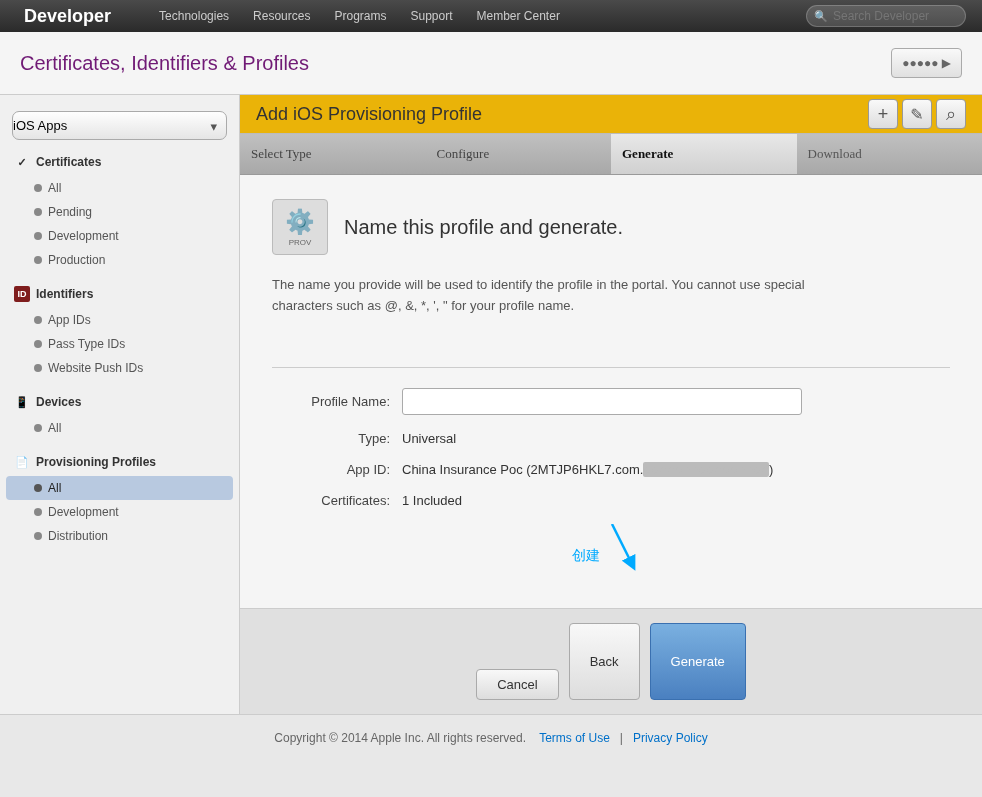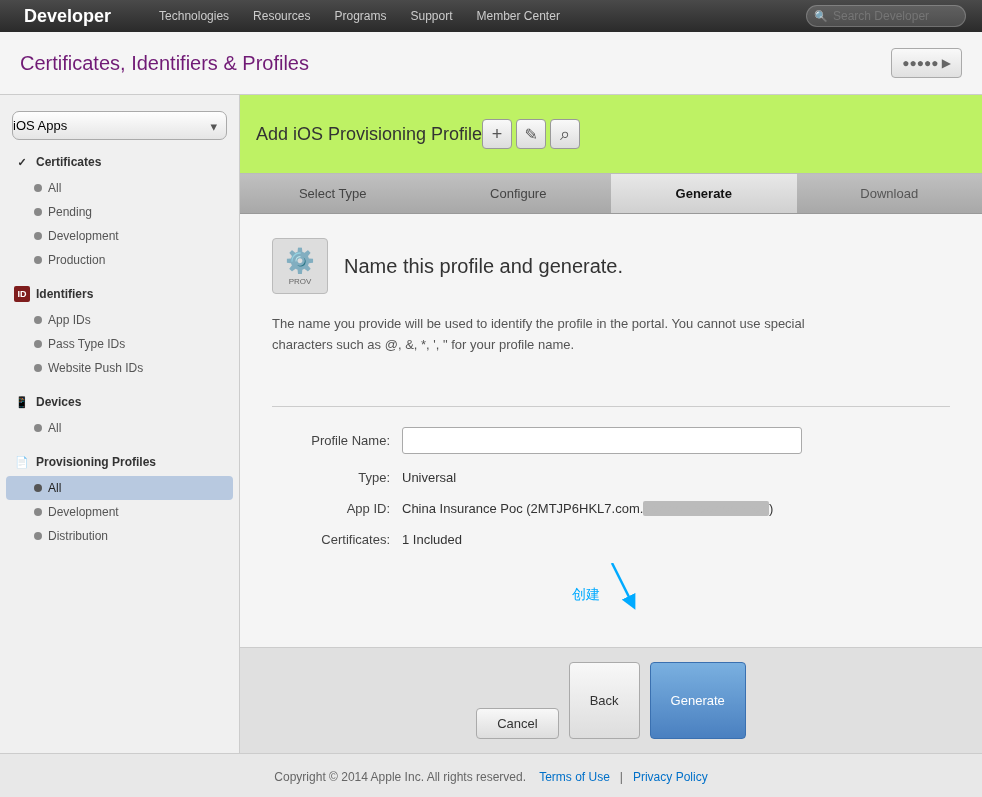--- a/index.html
+++ b/index.html
@@ -36,21 +36,21 @@
     .sidebar-item { padding: 5px 14px 5px 34px; font-size: 12px; color: #555; display: flex; align-items: center; gap: 6px; cursor: pointer; }
     .sidebar-item.active { background: #b8c9e0; color: #222; font-weight: 500; border-radius: 4px; margin: 0 6px; padding: 5px 8px 5px 28px; }
     .sidebar-item .dot { width: 8px; height: 8px; border-radius: 50%; background: #888; display: inline-block; flex-shrink: 0; }
     .sidebar-item.active .dot { background: #555; }
 
     
     .content-area { flex: 1; background: #f5f5f5; }
 
     
     .wizard-steps { display: flex; background: linear-gradient(to bottom, #c0c0c0, #a8a8a8); border-bottom: 1px solid #999; }
-    .wizard-step { flex: 1; padding: 12px 25px; text-align: center; font-size: 13px; color: #555; position: relative; cursor: pointer; }
+    .wizard-step { flex: 1; padding: 12px 11px; text-align: left; font-size: 13px; color: #555; position: relative; cursor: pointer; font-family: Liberation Serif, serif; }
     .wizard-step.completed { color: #444; }
     .wizard-step.current { background: linear-gradient(to bottom, #e8e8e8, #d0d0d0); color: #111; font-weight: 600; }
     .wizard-step::after { content: ''; position: absolute; right: -10px; top: 50%; transform: translateY(-50%); width: 0; height: 0; border-left: 10px solid transparent; border-top: 18px solid transparent; border-bottom: 18px solid transparent; z-index: 1; }
 
     
     .content-body { padding: 24px 32px; }
     .page-heading { display: flex; align-items: center; gap: 16px; margin-bottom: 20px; }
     .prov-icon { width: 56px; height: 56px; background: #ddd; border: 1px solid #bbb; display: flex; align-items: center; justify-content: center; flex-direction: column; font-size: 9px; color: #666; border-radius: 4px; }
 
     .description-text { font-size: 13px; color: #555; line-height: 1.6; margin-bottom: 24px; max-width: 560px; position: relative; }
@@ -183,21 +183,21 @@
         </div>
       <div class="sidebar-item">
           <span class="dot"></span>
           <span>Distribution</span>
         </div>
     </div>
   </div>
 
   <div class="content-area">
 
-    <div style="background:#bef264; border-bottom:1px solid #bbb; padding:24px 16px; display:flex; justify-content:flex-start; align-items:center;">
+    <div style="background:#eab308; border-bottom:1px solid #bbb; padding:4px 16px; display:flex; justify-content:space-between; align-items:center;">
       <span style="font-size:18px; color:#333; font-weight:400;">Add iOS Provisioning Profile</span>
       <div style="display:flex;gap:4px;">
         <button class="sub-header-btn" style="border:1px solid #999;border-radius:4px;background:linear-gradient(to bottom,#f9f9f9,#ddd);width:30px;height:30px;cursor:pointer;font-size:18px;display:flex;align-items:center;justify-content:center;">+</button>
         <button class="sub-header-btn" style="border:1px solid #999;border-radius:4px;background:linear-gradient(to bottom,#f9f9f9,#ddd);width:30px;height:30px;cursor:pointer;font-size:16px;display:flex;align-items:center;justify-content:center;">✎</button>
         <button class="sub-header-btn" style="border:1px solid #999;border-radius:4px;background:linear-gradient(to bottom,#f9f9f9,#ddd);width:30px;height:30px;cursor:pointer;font-size:18px;display:flex;align-items:center;justify-content:center;">⌕</button>
       </div>
     </div>
 
     <div class="wizard-steps">
       <div class="wizard-step completed">

